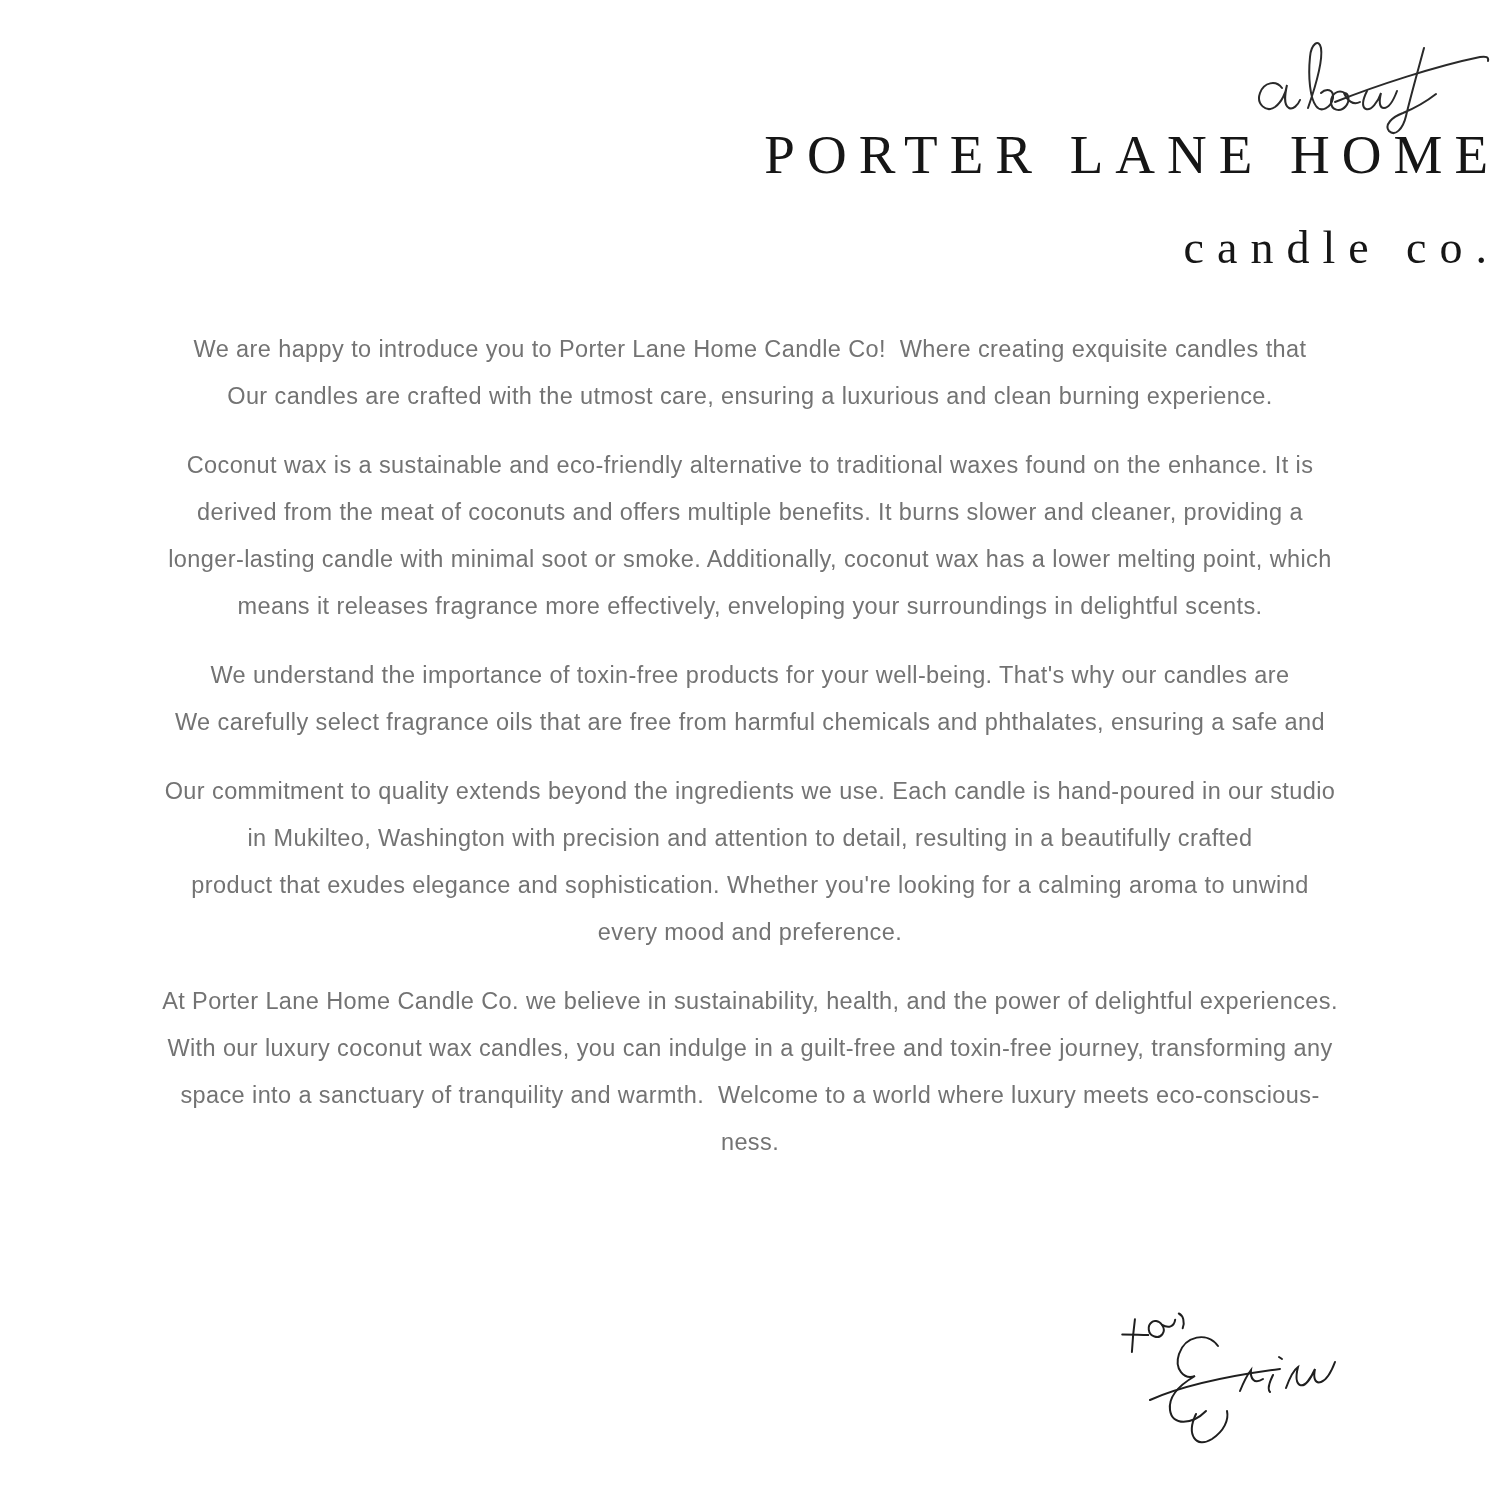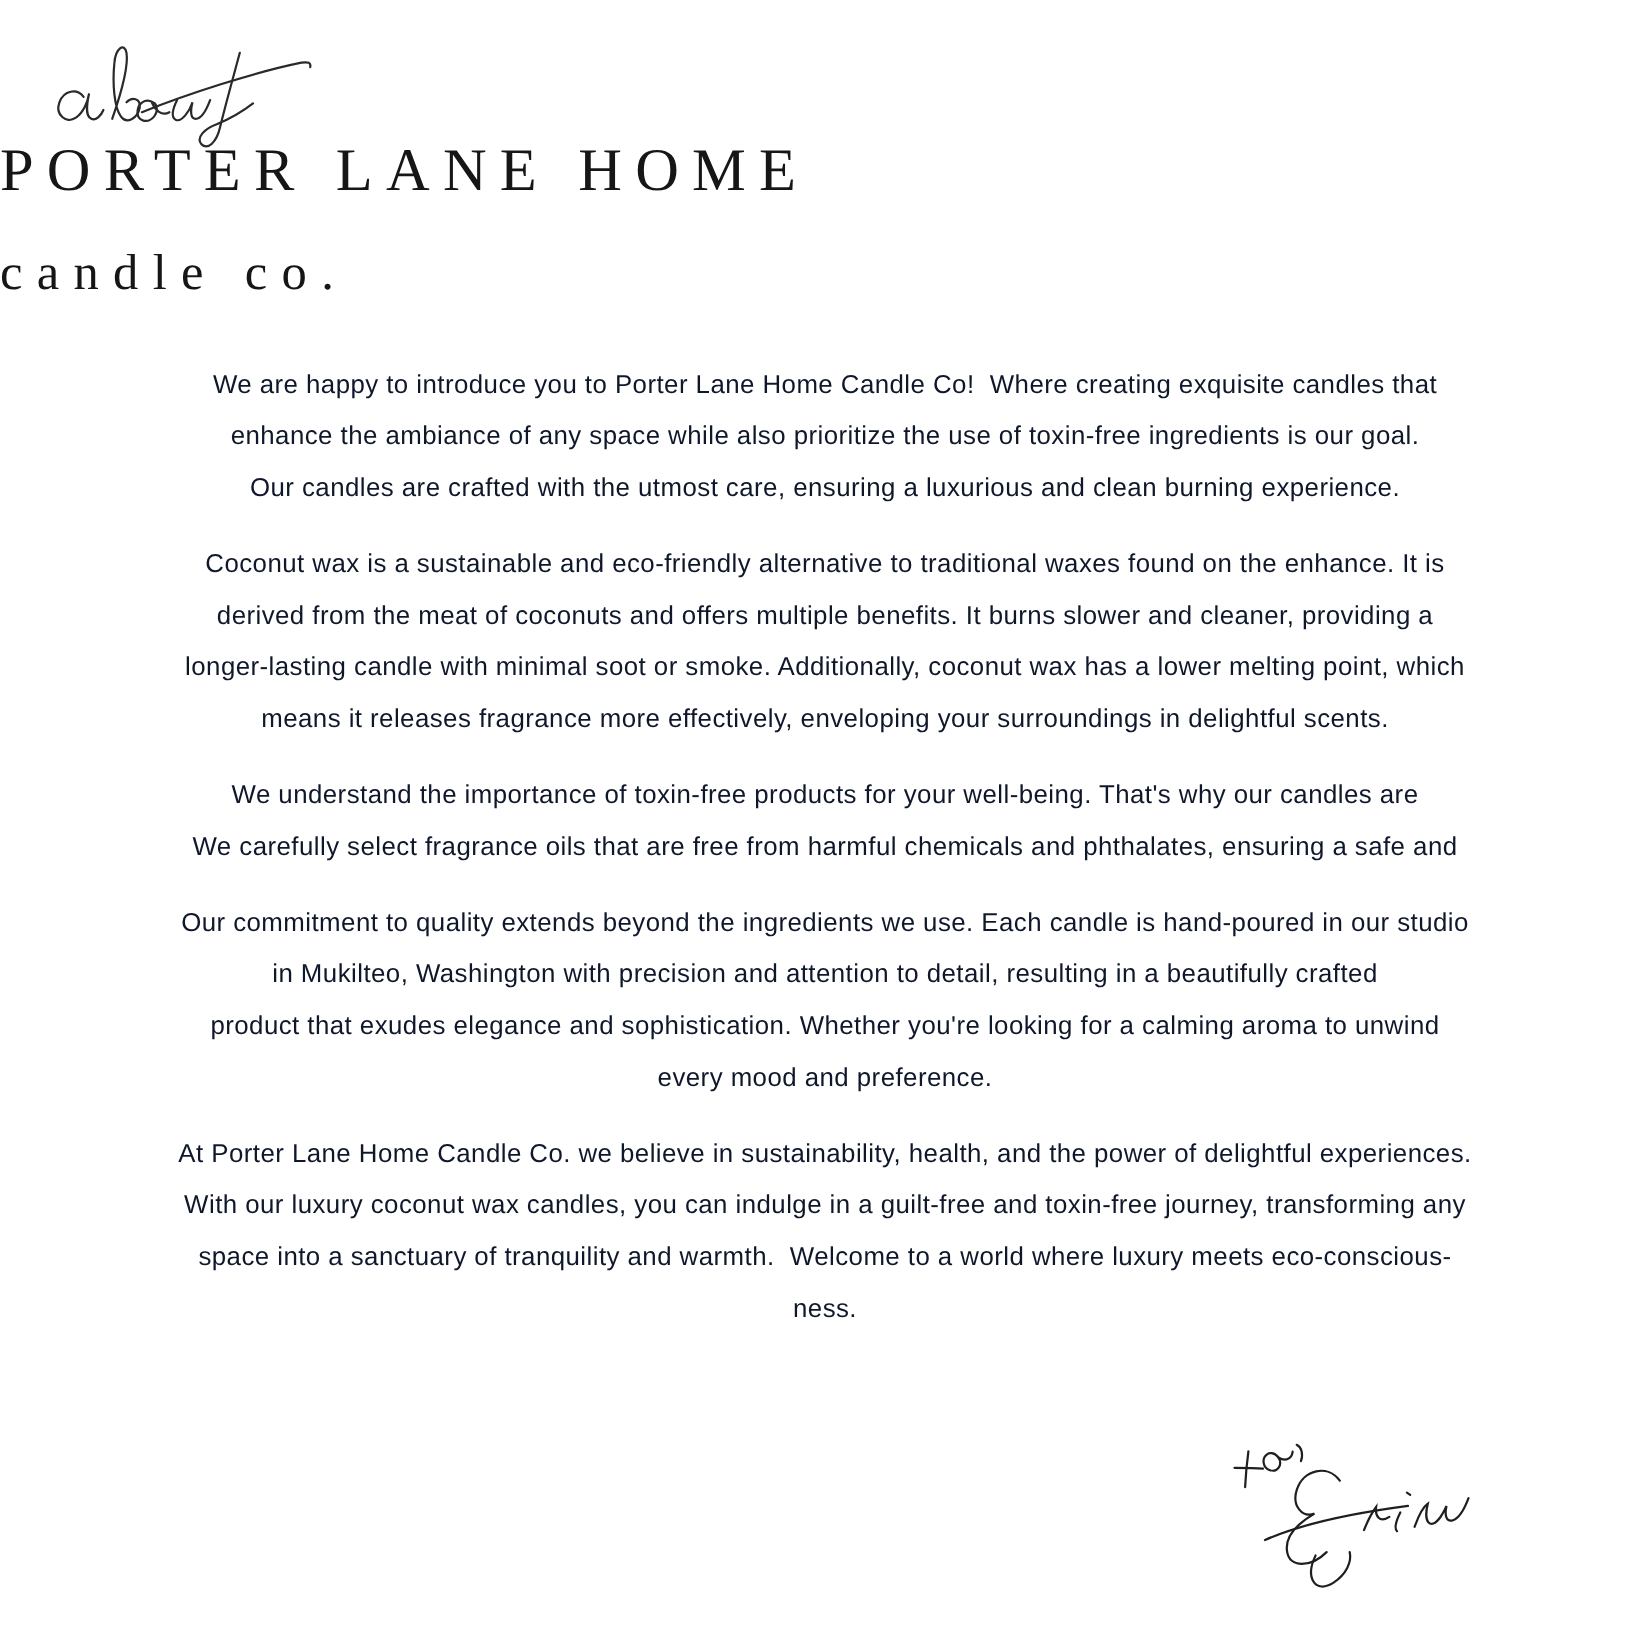--- a/index.html
+++ b/index.html
@@ -12,21 +12,21 @@
     overflow: hidden;
     font-family: "Liberation Sans", sans-serif;
   }
   .sr-only {
     position: absolute;
     width: 1px; height: 1px;
     overflow: hidden;
     clip: rect(0 0 0 0);
     white-space: nowrap;
   }
-  header { text-align: left; padding-top: 36px; }
+  header { text-align: right; padding-top: 36px; }
   .script-wrap { height: 100px; line-height: 0; }
   .script-wrap svg { display: inline-block; margin-left: 34px; }
   h1.brand {
     margin: -10px 0 0 0;
     font-family: "Liberation Serif", "DejaVu Serif", serif;
     font-weight: 400;
     font-size: 55px;
     line-height: 58px;
     letter-spacing: 12px;
     color: #161616;
@@ -37,21 +37,21 @@
     font-weight: 400;
     font-size: 46px;
     line-height: 52px;
     letter-spacing: 13px;
     color: #161616;
   }
   .content {
     margin: 52px auto 0 auto;
     width: 1320px;
     text-align: center;
-    color: #0f172a;
+    color: #737373;
   }
   .content p { margin: 0 0 22px 0; }
   .line {
     display: block;
     font-size: 23.5px;
     line-height: 47px;
     letter-spacing: 0.4px;
     white-space: pre-wrap;
   }
   .signature {
@@ -84,21 +84,20 @@
     </div>
 
     <h1 class="brand">PORTER LANE HOME</h1>
     <h2 class="subtitle">candle co.</h2>
   </header>
 
   <main class="content">
 
     <p>
       <span class="line">We are happy to introduce you to Porter Lane Home Candle Co!  Where creating exquisite candles that</span>
-      <span class="line">enhance the ambiance of any space while also prioritize the use of toxin-free ingredients is our goal.</span>
       <span class="line">Our candles are crafted with the utmost care, ensuring a luxurious and clean burning experience.</span>
     </p>
 
     <p>
       <span class="line">Coconut wax is a sustainable and eco-friendly alternative to traditional waxes found on the enhance. It is</span>
       <span class="line">derived from the meat of coconuts and offers multiple benefits. It burns slower and cleaner, providing a</span>
       <span class="line">longer-lasting candle with minimal soot or smoke. Additionally, coconut wax has a lower melting point, which</span>
       <span class="line">means it releases fragrance more effectively, enveloping your surroundings in delightful scents.</span>
     </p>
 

